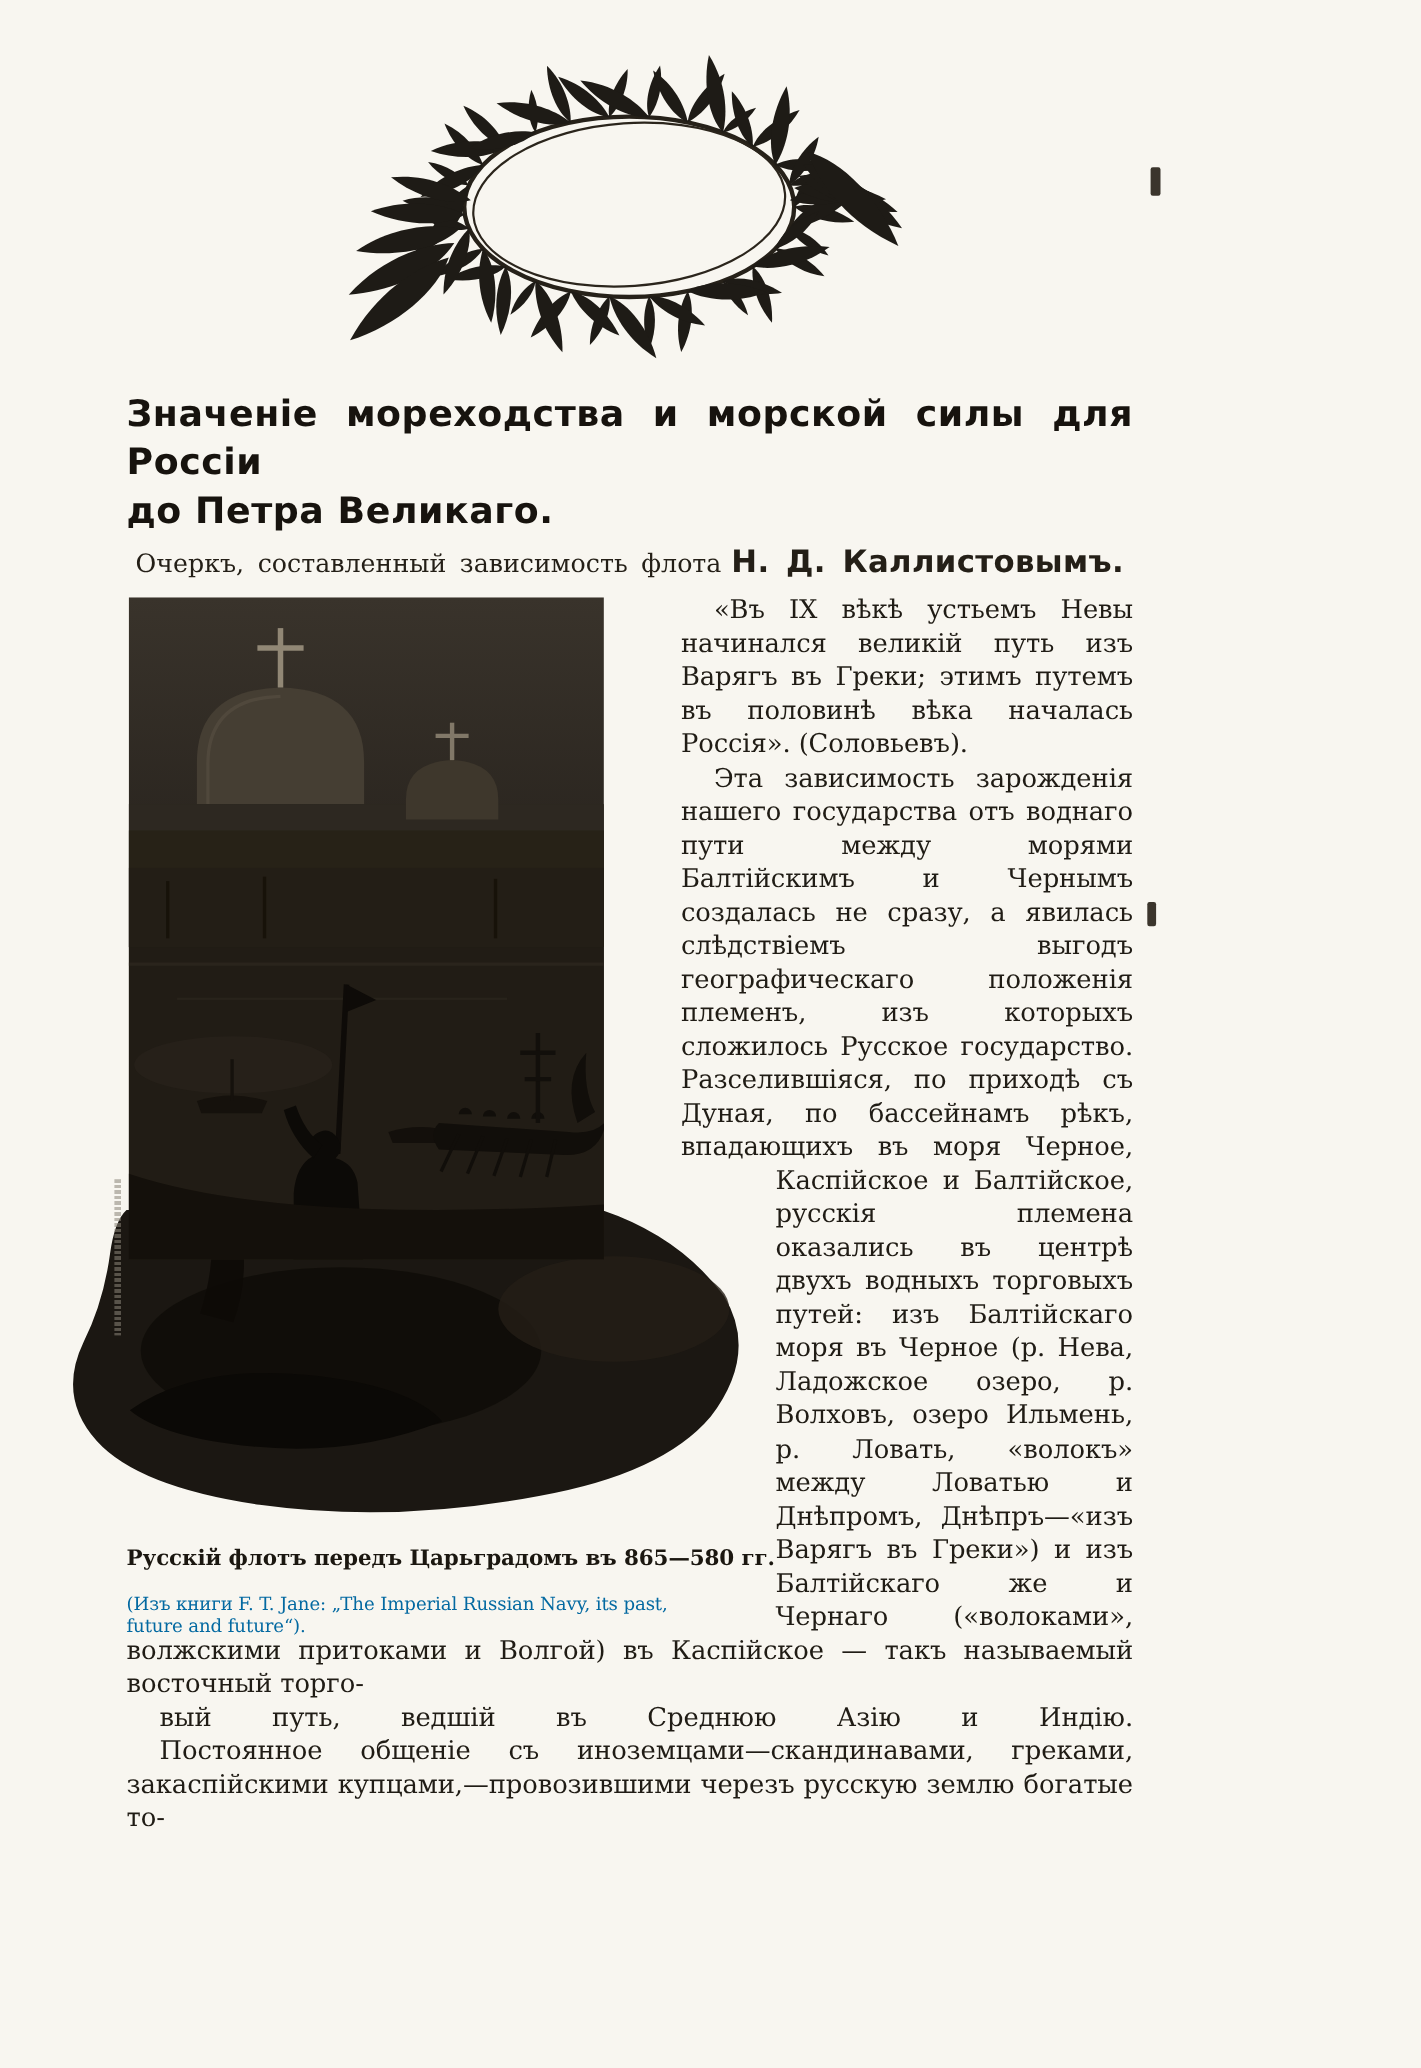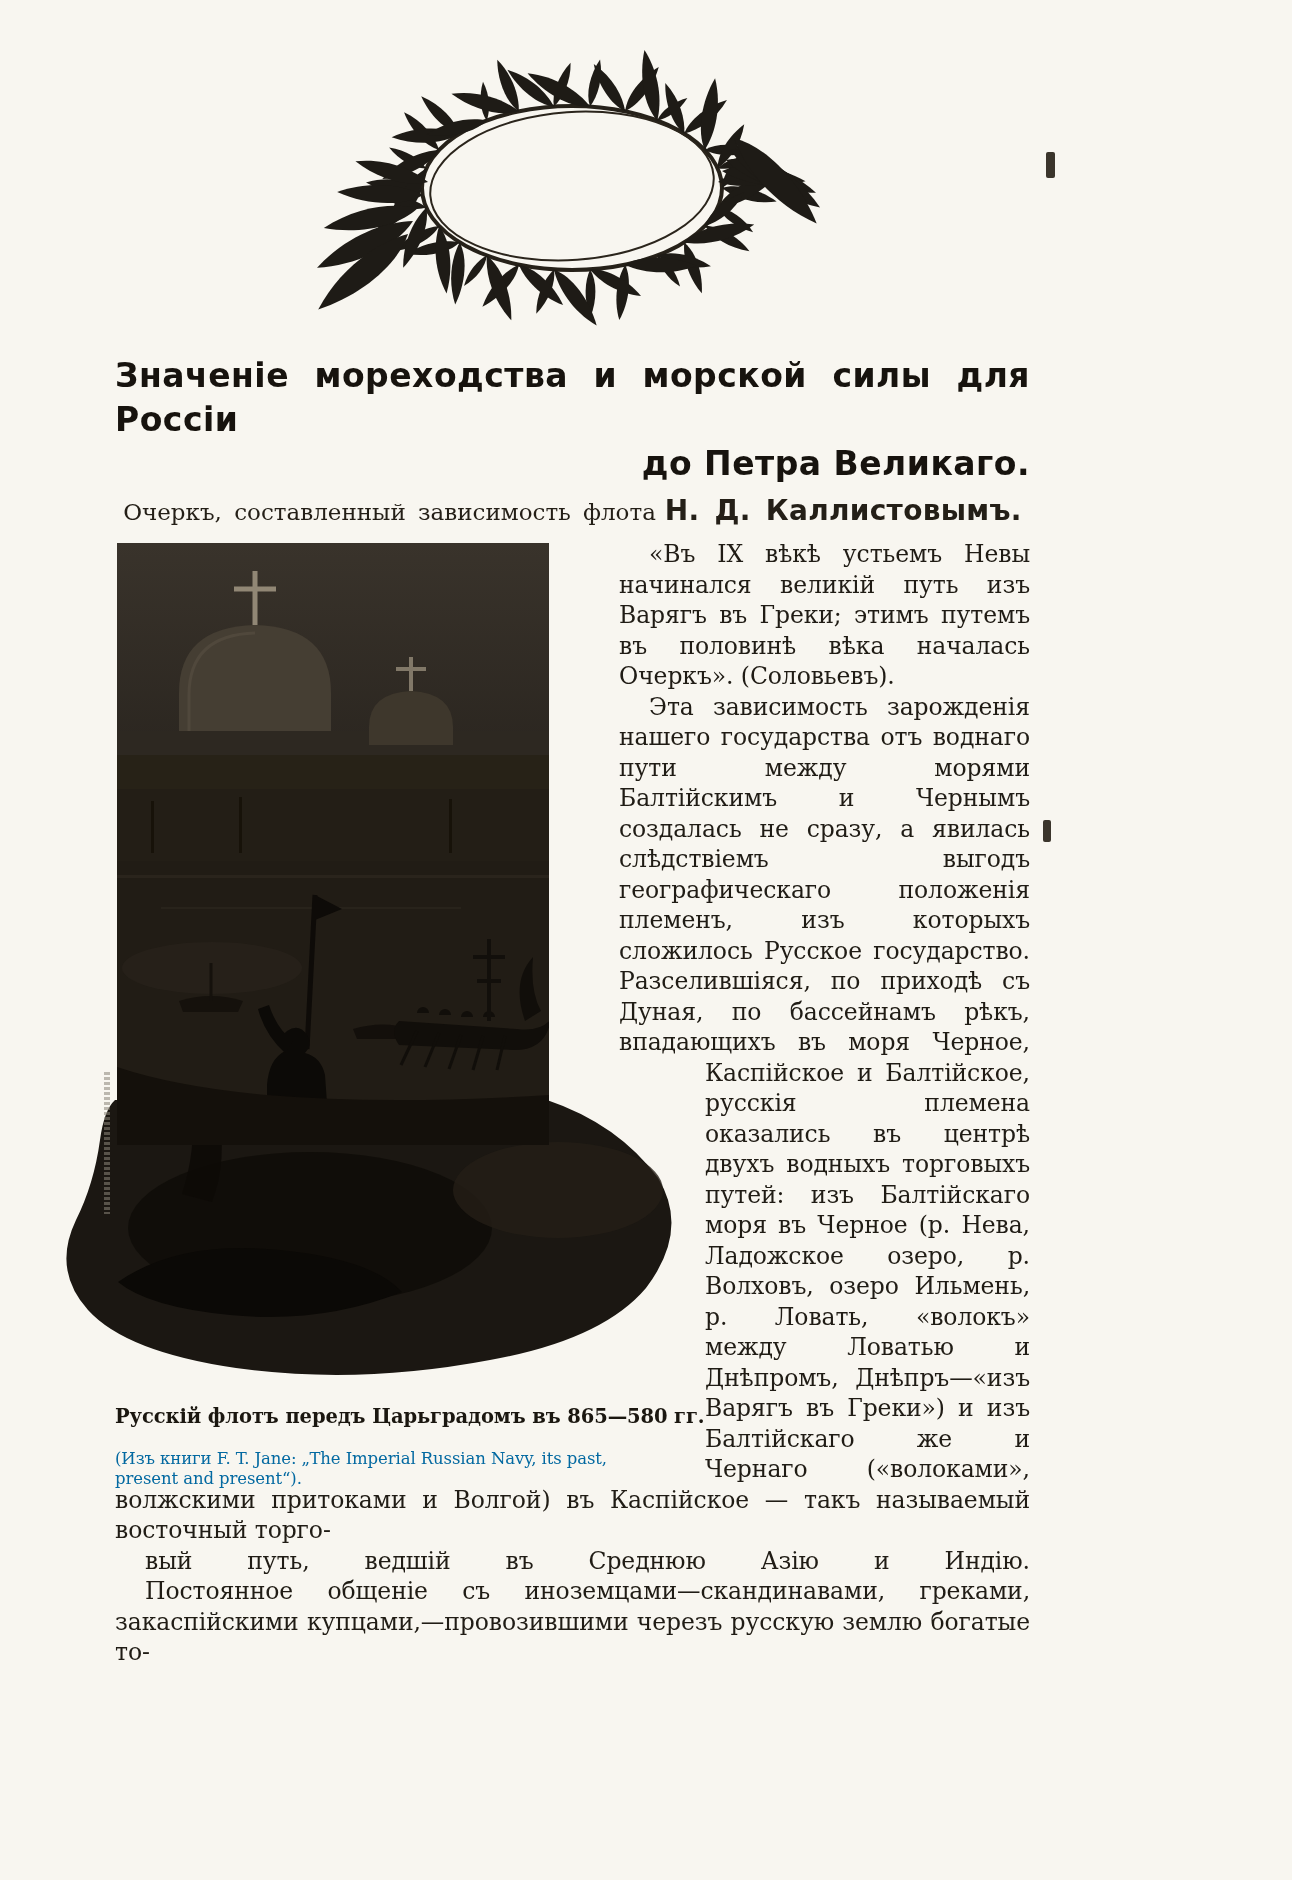--- a/index.html
+++ b/index.html
@@ -14,21 +14,21 @@
   .page{width:1292px;height:1880px;padding:26px 0 0 115px;box-sizing:border-box;position:relative;}
   .content{width:915px;}
 
   
   .wreath-wrap{width:640px;height:312px;margin:4px 0 12px 137px;}
   .wreath-wrap svg{overflow:visible;display:block;}
 
   
   .title{margin:10px 0 0 0;font-family:"DejaVu Sans","Liberation Sans",sans-serif;font-weight:700;color:#17130e;}
   .title-line1{font-size:33px;line-height:44px;text-align:justify;text-align-last:justify;letter-spacing:0.5px;}
-  .title-line2{font-size:33px;line-height:44px;text-align:right;letter-spacing:0.5px;}
+  .title-line2{font-size:33px;line-height:44px;text-align:left;letter-spacing:0.5px;}
 
   
   .byline{margin-top:8px;text-align:center;font-size:23px;word-spacing:5px;color:#241f17;}
   .byline-name{font-family:"DejaVu Sans","Liberation Sans",sans-serif;font-weight:700;font-size:28px;margin-left:9px;letter-spacing:0.3px;}
 
   
   .article{margin-top:12px;font-size:23.5px;line-height:30.5px;text-align:justify;letter-spacing:-0.1px;overflow-wrap:break-word;}
   .article p{margin:0;text-indent:30px;}
   .p-cont{text-indent:0;}
   .stretch{text-align-last:justify;}
@@ -224,26 +224,26 @@
           <ellipse cx="252" cy="128" rx="182" ry="76" fill="#0f0c08" opacity="0.88"></ellipse>
           <path d="M60 182 q60 -42 162 -32 q92 9 122 42 q-80 32 -172 23 q-82 -8 -112 -33 Z" fill="#0b0906"></path>
           <ellipse cx="500" cy="90" rx="105" ry="48" fill="#241e16" opacity="0.8"></ellipse>
           <path d="M160 10 q10 50 -6 92 l-30 -8 q14 -44 10 -84 Z" fill="#0d0a07" opacity="0.9"></path>
         </svg>
 
         <figcaption class="plate-caption">
           <div class="caption-title">Русскій флотъ передъ Царьградомъ въ 865—580 гг.</div>
           <div class="caption-source">
             <span>(Изъ книги F. T. Jane: „The Imperial Russian Navy, its past,</span><br>
-            <span>present and present“).</span>
+            <span>future and future“).</span>
           </div>
         </figcaption>
       </figure>
 
-      <p>«Въ IX вѣкѣ устьемъ Невы начинался великій путь изъ Варягъ въ Греки; этимъ путемъ въ половинѣ вѣка началась Очеркъ». (Соловьевъ).</p>
+      <p>«Въ IX вѣкѣ устьемъ Невы начинался великій путь изъ Варягъ въ Греки; этимъ путемъ въ половинѣ вѣка началась Россія». (Соловьевъ).</p>
       <p>Эта зависимость зарожденія нашего государства отъ воднаго пути между морями Балтійскимъ и Чернымъ создалась не сразу, а явилась слѣдствіемъ выгодъ географическаго положенія племенъ, изъ которыхъ сложилось Русское государство. Разселившіяся, по приходѣ съ Дуная, по бассейнамъ рѣкъ, впадающихъ въ моря Черное, Каспійское и Балтійское, русскія племена оказались въ центрѣ двухъ водныхъ торговыхъ путей: изъ Балтійскаго моря въ Черное (р. Нева, Ладожское озеро, р. Волховъ, озеро Ильмень, р. Ловать, «волокъ» между Ловатью и Днѣпромъ, Днѣпръ—«изъ Варягъ въ Греки») и изъ Балтійскаго же и Чернаго («волоками», волжскими притоками и Волгой) въ Каспійское — такъ называемый восточный торго-</p>
       <p class="p-cont stretch clear">вый путь, ведшій въ Среднюю Азію и Индію.</p>
       <p class="stretch">Постоянное общеніе съ иноземцами—скандинавами, греками, закаспійскими купцами,—провозившими черезъ русскую землю богатые то-</p>
     </div>
   </div>
 
   <div class="speck speck-1"></div>
   <div class="speck speck-2"></div>
   <div class="margin-note"></div>
 </div>

